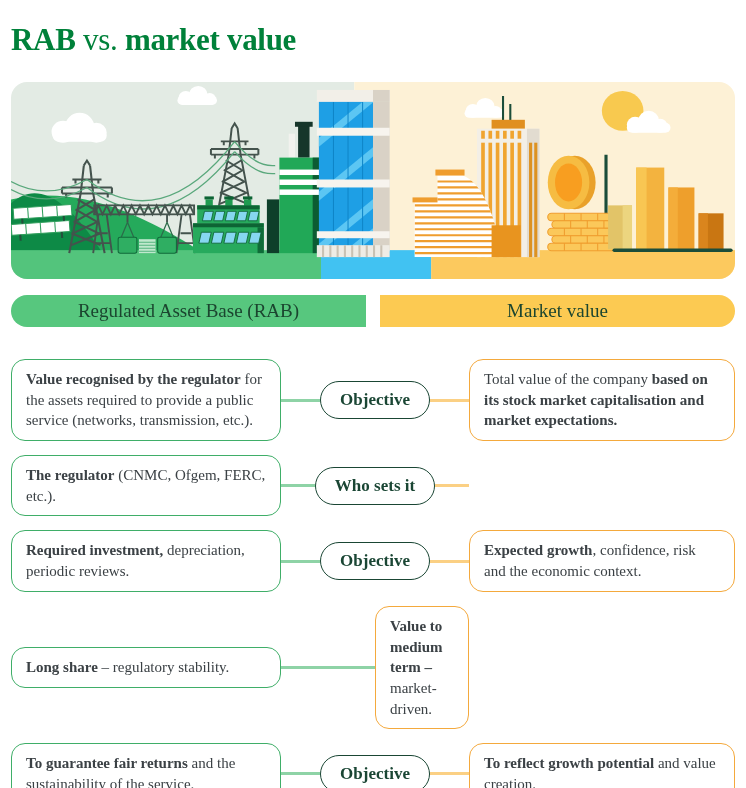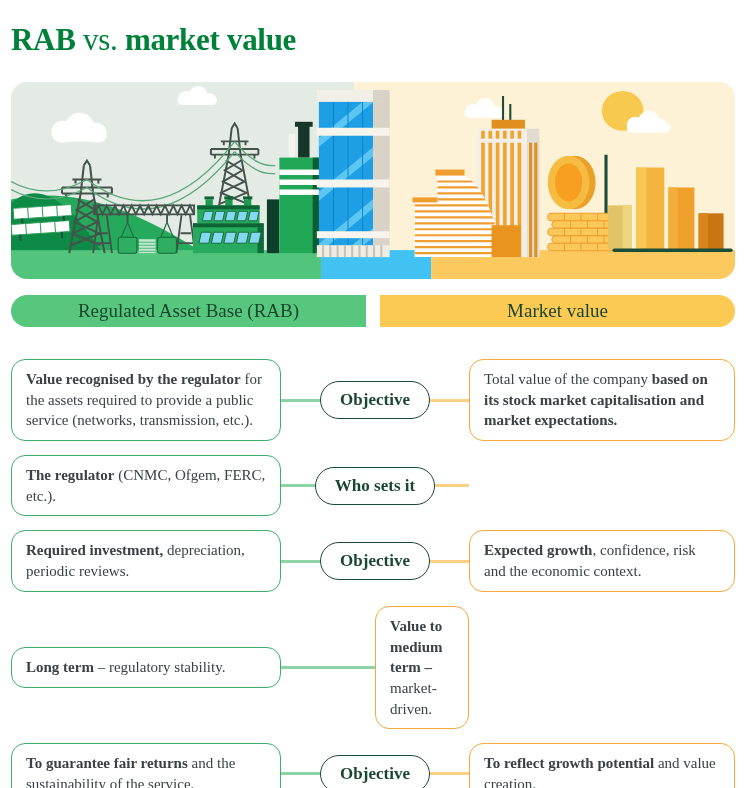--- a/index.html
+++ b/index.html
@@ -358,21 +358,21 @@
     <div class="connector green"></div>
     <div class="pill"><span>Objective</span></div>
     <div class="connector orange"></div>
     <div class="box right">
       <span class="seg pre"></span><span class="seg bold">Expected growth</span><span class="seg post">, confidence, risk and the economic context.</span>
     </div>
   </div>
 
   <div class="row">
     <div class="box left">
-      <span class="seg pre"></span><span class="seg bold">Long term</span><span class="seg post"> – regulatory stability.</span>
+      <span class="seg pre"></span><span class="seg bold">Long share</span><span class="seg post"> – regulatory stability.</span>
     </div>
     <div class="connector green"></div>
     <div class="connector orange"></div>
     <div class="box right">
       <span class="seg pre"></span><span class="seg bold">Value to medium term –</span><span class="seg post"> market-driven.</span>
     </div>
   </div>
 
   <div class="row">
     <div class="box left">

